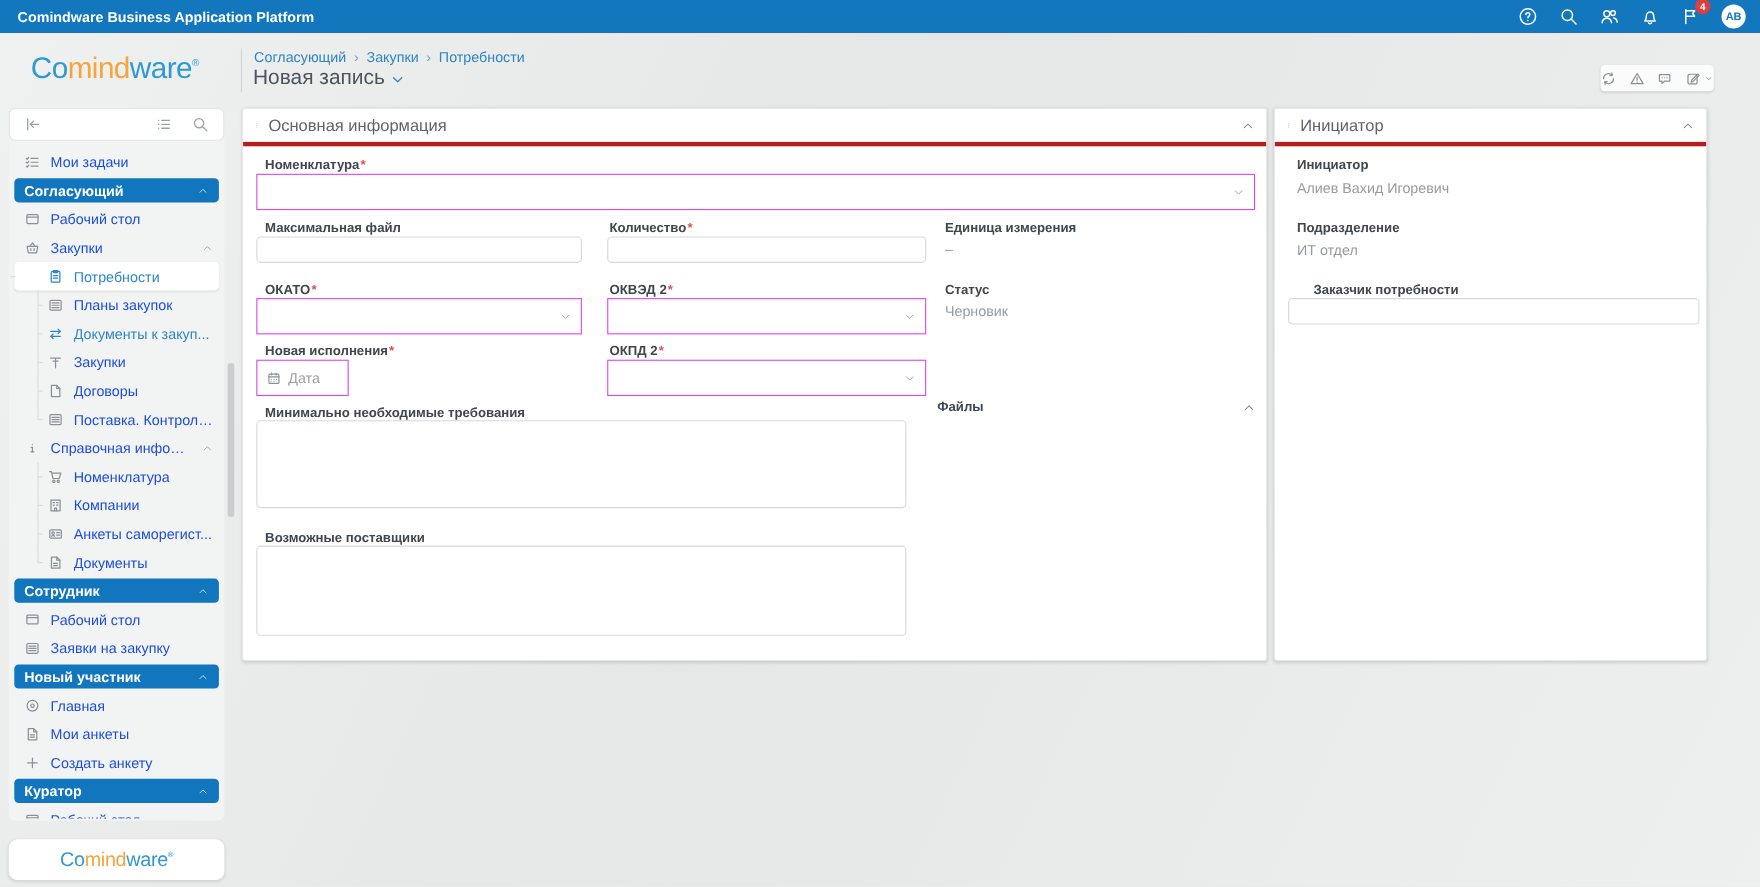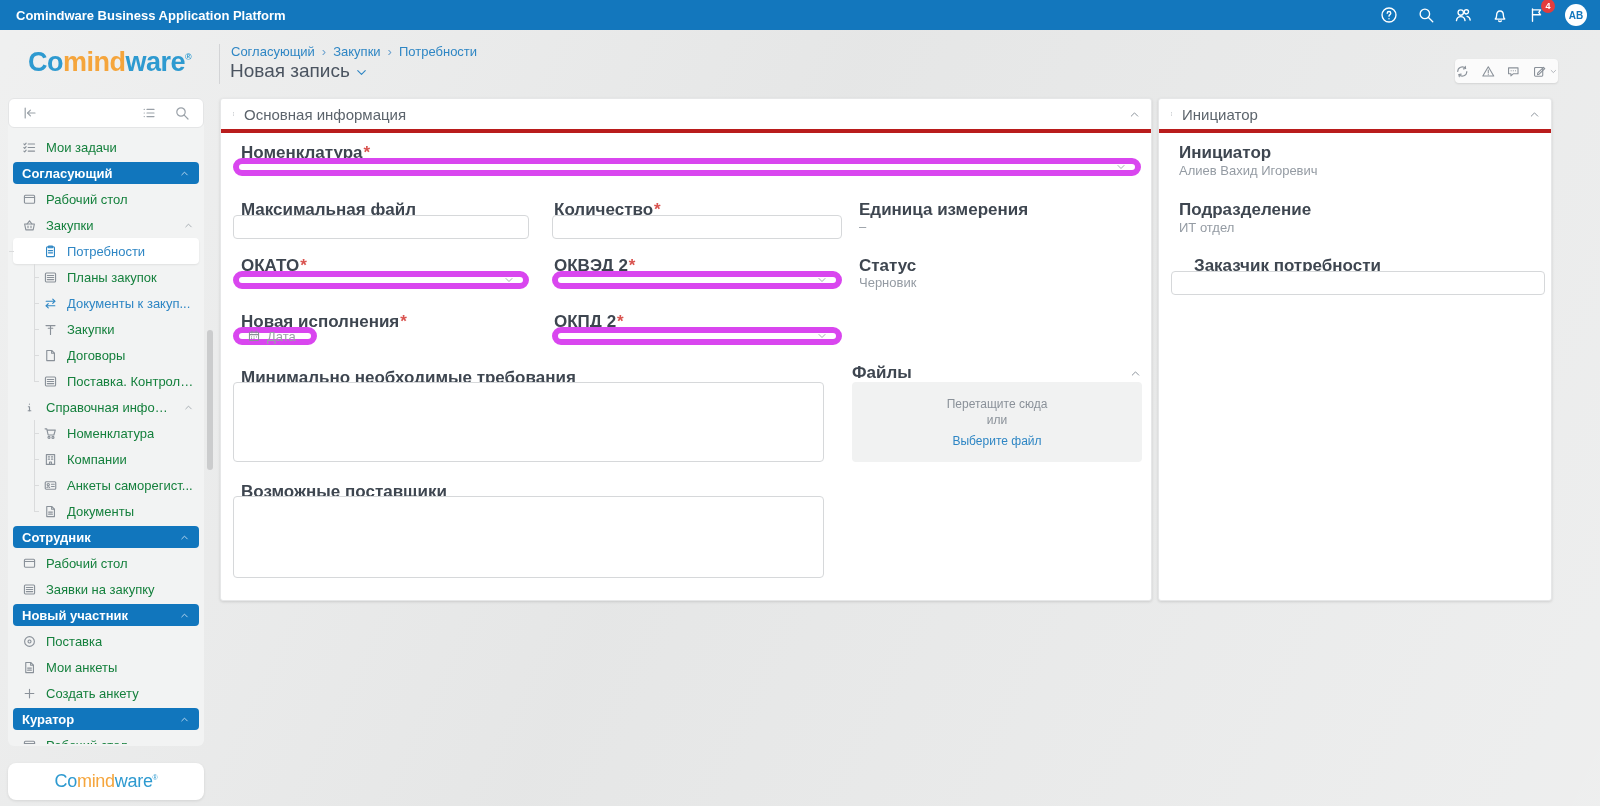--- a/index.html
+++ b/index.html
@@ -20,21 +20,21 @@
   .topbar-title{color:#fff;font-size:13px;font-weight:700;margin-left:16px;white-space:nowrap}
   .topbar-right{margin-left:auto;display:flex;align-items:center;gap:19px;margin-right:13px;color:#fff}
   .tb-ic{width:18px;height:18px;stroke-width:1.3}
   .flag-wrap{position:relative}
   .badge{position:absolute;top:-7px;right:-9px;min-width:14px;height:14px;border-radius:8px;background:#e23d3d;color:#fff;
     font-size:9px;font-weight:700;display:flex;align-items:center;justify-content:center;padding:0 3px;box-sizing:border-box}
   .avatar{width:22px;height:22px;border-radius:50%;background:#fff;color:#1377bd;font-size:10px;font-weight:700;
     display:flex;align-items:center;justify-content:center}
 
   
-  .logo{position:absolute;left:28px;top:47px;font-size:27px;font-weight:700;letter-spacing:-.5px;white-space:nowrap}
+  .logo{position:absolute;left:28px;top:47px;font-size:27px;font-weight:400;letter-spacing:-.5px;white-space:nowrap}
   .logo .lb{color:#2e9ad0}.logo .lo{color:#f5a53c}
   .logo .reg{font-size:9px;color:#2e9ad0;vertical-align:top;line-height:20px}
   .vdiv{position:absolute;left:219px;top:44px;width:1px;height:40px;background:#d3d4d6}
   .breadcrumb{position:absolute;left:231px;top:44px;font-size:13px;color:#2e86c4;display:flex;gap:7px;align-items:center}
   .bc-sep{color:#6ea3cf;font-size:13px}
   .bc-link{cursor:pointer}
   .page-title{position:absolute;left:230px;top:60px;font-size:19px;color:#4b5460;display:flex;align-items:center;gap:4px}
   .pt-chev{width:15px;height:15px;color:#2e86c4;margin-top:3px}
 
   
@@ -43,21 +43,21 @@
   .rt-ic{width:15px;height:15px}
   .rt-chev{width:9px;height:9px;margin-left:-8px}
 
   
   .sidebar{position:absolute;left:8px;top:98px;width:196px;height:648px;background:#f2f3f3;border-radius:6px}
   .sb-toolbar{position:absolute;left:0;top:0;width:196px;height:30px;background:#fff;border:1px solid #e4e5e6;border-radius:6px;
     box-sizing:border-box;display:flex;align-items:center;color:#9aa1a8;padding:0 13px;gap:17px}
   .sb-sp{flex:1}
   .sb-tb-ic{width:16px;height:16px}
   .sb-items{position:absolute;left:0;top:32px;width:196px;height:614px;overflow:hidden;padding-top:4px;box-sizing:border-box}
-  .s-item{height:26px;display:flex;align-items:center;gap:9px;padding:0 10px 0 14px;font-size:13px;color:#15803d;
+  .s-item{height:26px;display:flex;align-items:center;gap:9px;padding:0 10px 0 14px;font-size:13px;color:#1d4ed8;
     position:relative;box-sizing:border-box;cursor:pointer}
   .s-item .s-ic{color:#8a9199;display:flex;flex:0 0 auto}
   .s-item .s-ic .ic{width:15px;height:15px}
   .s-lbl{white-space:nowrap;overflow:hidden;text-overflow:ellipsis}
   .s-item .xchev{margin-left:auto;width:11px;height:11px;color:#9aa1a8;flex:0 0 auto}
   .s-item.sub{padding-left:35px}
   .s-item.sub::before{content:"";position:absolute;left:26px;top:0;bottom:0;width:1px;background:#dadbdc}
   .s-item.sub::after{content:"";position:absolute;left:26px;top:13px;width:5px;height:1px;background:#dadbdc}
   .s-item.sub.last::before{bottom:13px}
   .s-item.sel{background:#fff;border-radius:4px;margin:0 5px;padding-left:30px;color:#2e86c4;box-shadow:0 1px 2px rgba(0,0,0,.08)}
@@ -77,23 +77,23 @@
   
   .panel{position:absolute;background:#fff;border:1px solid #e6e7e8;border-radius:3px;box-sizing:border-box;
     box-shadow:0 1px 3px rgba(0,0,0,.13)}
   .panel-hd{height:30px;border-bottom:4px solid #b91c1c;display:flex;align-items:center;padding:0 10px;gap:8px;
     color:#5c646c;font-size:15px}
   .drag-dots{width:5px;height:14px;color:#8a9199}
   .panel-hd .hchev{margin-left:auto;width:13px;height:13px;color:#8a9199;cursor:pointer}
   .main-panel{left:220px;top:98px;width:932px;height:503px}
   .init-panel{left:1158px;top:98px;width:394px;height:503px}
 
-  .fld-label{position:absolute;font-size:17px;font-weight:700;color:#3e4650;white-space:nowrap}
+  .fld-label{position:absolute;font-size:12px;font-weight:700;color:#3e4650;white-space:nowrap}
   .req{color:#d9534f;margin-left:1px}
-  .ctl{position:absolute;height:18px;border:6px solid #d946ef;border-radius:12px;background:#fff;box-sizing:border-box;cursor:pointer}
+  .ctl{position:absolute;height:33px;border:1px solid #d946ef;border-radius:0;background:#fff;box-sizing:border-box;cursor:pointer}
   .sel-box{display:flex;align-items:center;justify-content:flex-end;padding-right:8px;color:#9aa1a8}
   .sel-box .schev{width:12px;height:12px}
   .txt-input{position:absolute;height:24px;border:1px solid #d6d8da;border-radius:4px;box-sizing:border-box;padding:0 8px;
     font:13px "Liberation Sans",sans-serif;color:#4a525c;outline:none;background:#fff}
   .tarea{position:absolute;border:1px solid #d6d8da;border-radius:4px;box-sizing:border-box;resize:none;outline:none;background:#fff}
   .ro-val{position:absolute;font-size:13px;color:#949ba3;white-space:nowrap}
   .date-box{display:flex;align-items:center;gap:6px;padding:0 8px;color:#9aa1a8;font-size:13px;justify-content:flex-start}
   .date-box .cal{width:14px;height:14px;color:#8a9199}
   .files-hd{position:absolute;display:flex;align-items:center;justify-content:space-between}
   .files-hd .fchev{width:13px;height:13px;color:#8a9199;cursor:pointer}
@@ -470,21 +470,21 @@
       <svg class="ic gchev">
           <use href="#i-chevup"></use>
         </svg>
     </div>
     <div class="s-item">
       <span class="s-ic">
           <svg class="ic">
             <use href="#i-target"></use>
           </svg>
         </span>
-      <span class="s-lbl">Поставка</span>
+      <span class="s-lbl">Главная</span>
     </div>
     <div class="s-item">
       <span class="s-ic">
           <svg class="ic">
             <use href="#i-docline"></use>
           </svg>
         </span>
       <span class="s-lbl">Мои анкеты</span>
     </div>
     <div class="s-item">
@@ -573,25 +573,20 @@
   </div>
 
   <span class="fld-label" style="left:20px;top:269px">Минимально необходимые требования</span>
   <textarea class="tarea" style="left: 12px; top: 283px; width: 591px; height: 80px;"></textarea>
   <div class="files-hd" style="left:631px;top:264px;width:290px">
     <span class="fld-label" style="position:static">Файлы</span>
     <svg class="ic fchev">
         <use href="#i-chevup"></use>
       </svg>
   </div>
-  <div class="dropzone" style="left:631px;top:283px;width:290px;height:80px">
-    <span>Перетащите сюда</span>
-    <span>или</span>
-    <span class="dz-link">Выберите файл</span>
-  </div>
 
   <span class="fld-label" style="left:20px;top:383px">Возможные поставщики</span>
   <textarea class="tarea" style="left: 12px; top: 397px; width: 591px; height: 82px;"></textarea>
 </section>
 
 <section class="panel init-panel">
   <div class="panel-hd">
     <svg class="ic drag-dots">
         <use href="#i-dots"></use>
       </svg>

